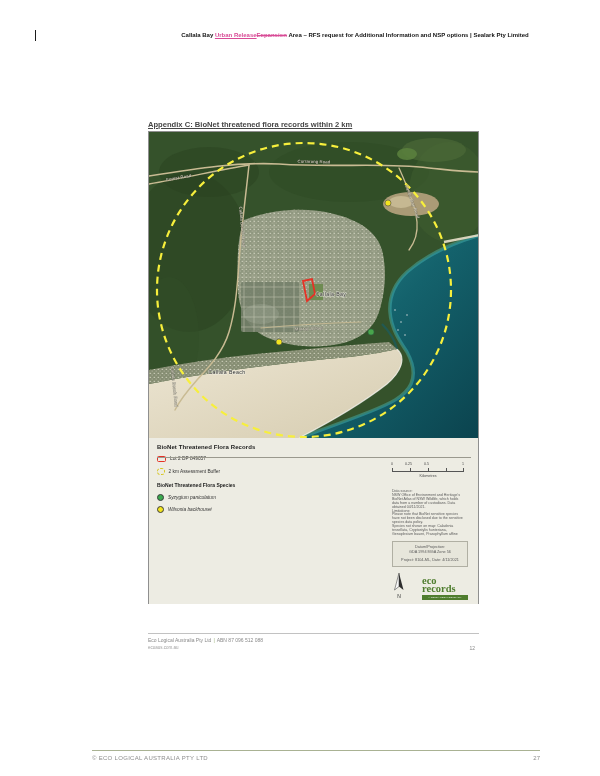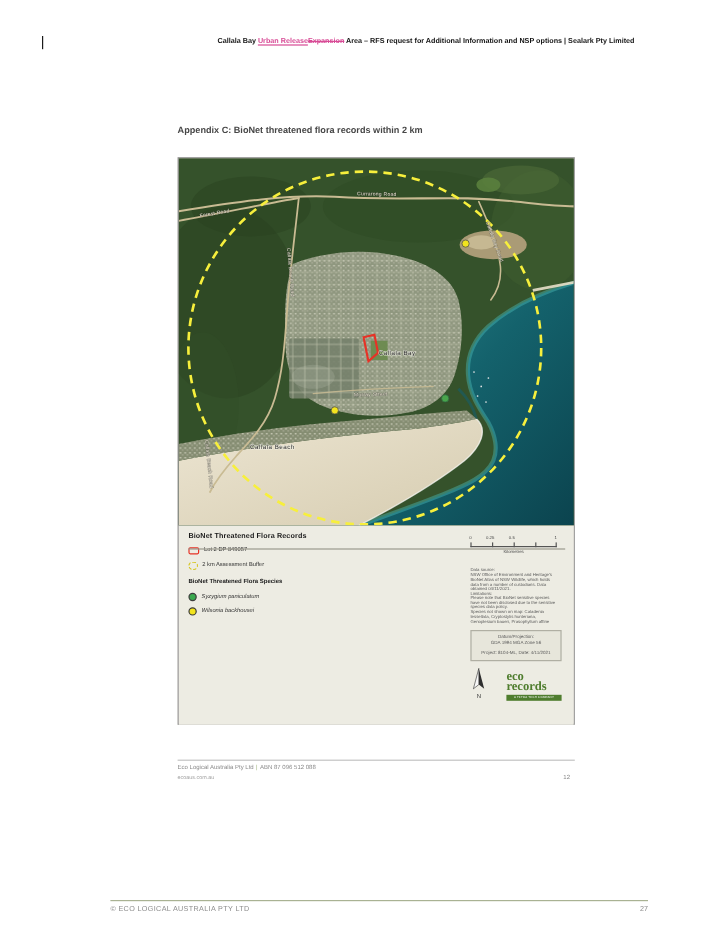--- a/index.html
+++ b/index.html
@@ -8,21 +8,21 @@
 
   
   .change-bar{position:absolute;left:35px;top:30px;width:1.4px;height:11px;background:#1b1b1b;}
 
   
   .doc-header{position:absolute;left:155px;top:31px;width:400px;text-align:center;
     font-size:6px;font-weight:bold;color:#141414;line-height:8px;}
   .ins{color:#d84b96;text-decoration:underline;}
   .del{color:#d84b96;text-decoration:line-through;}
 
-  .doc-title{position:absolute;left:148px;top:104px;font-size:7.6px;font-weight:600;color:#474747;}
+  .doc-title{position:absolute;left:148px;top:120px;font-size:7.6px;font-weight:600;color:#474747;text-decoration:underline;}
 
   
   .figure{position:absolute;left:148px;top:131px;width:331px;height:473px;border:0.8px solid #8f8f8f;
     box-sizing:border-box;background:#edece3;}
   .map{position:relative;width:100%;height:306px;overflow:hidden;background:#35522b;}
   .map svg{position:absolute;left:0;top:0;}
 
   
   .legend-panel{position:relative;width:100%;height:166px;background:#edece3;}
   .legend-left{position:absolute;left:8px;top:6px;width:225px;}
@@ -30,21 +30,21 @@
   .legend-rule{position:absolute;left:0;top:13px;width:314px;height:0.7px;background:#9a998e;}
   .legend-item{display:flex;align-items:center;gap:4px;margin-top:5.5px;font-size:4.8px;color:#333;}
   .legend-item:first-of-type{margin-top:12px;}
   .species-heading{margin-top:7px;font-size:5px;font-weight:bold;color:#1c1c1c;}
   .sw-rect{width:7px;height:4.5px;border:1.4px solid #e63226;border-radius:1.5px;background:transparent;flex:0 0 auto;}
   .sw-dash{width:5.5px;height:5.5px;border:1px dashed #d6c622;border-radius:50%;background:transparent;flex:0 0 auto;}
   .sw-dot{width:5px;height:5px;border:0.8px solid #3c3c3c;border-radius:50%;flex:0 0 auto;}
   .italic{font-style:italic;}
 
   
-  .legend-right{position:absolute;left:243px;top:6px;width:80px;}
+  .legend-right{position:absolute;left:243px;top:22px;width:80px;}
   .scalebar{position:relative;width:72px;height:24px;}
   .sb-num{position:absolute;top:2px;font-size:3.6px;color:#4a4a4a;}
   .sb-line{position:absolute;left:0;top:11px;width:72px;height:0.7px;background:#555;}
   .sb-tick{position:absolute;top:8px;width:0.7px;height:4px;background:#555;}
   .sb-unit{position:absolute;left:0;top:14px;width:72px;text-align:center;font-size:3.6px;color:#4a4a4a;}
 
   .notes{margin-top:6px;font-size:3.6px;line-height:3.9px;color:#5a5a5a;width:80px;}
   .notes .nline{white-space:nowrap;}
 
   .datum-box{margin-top:4px;width:70px;border:0.6px solid #b0afa3;background:#e7e6db;

